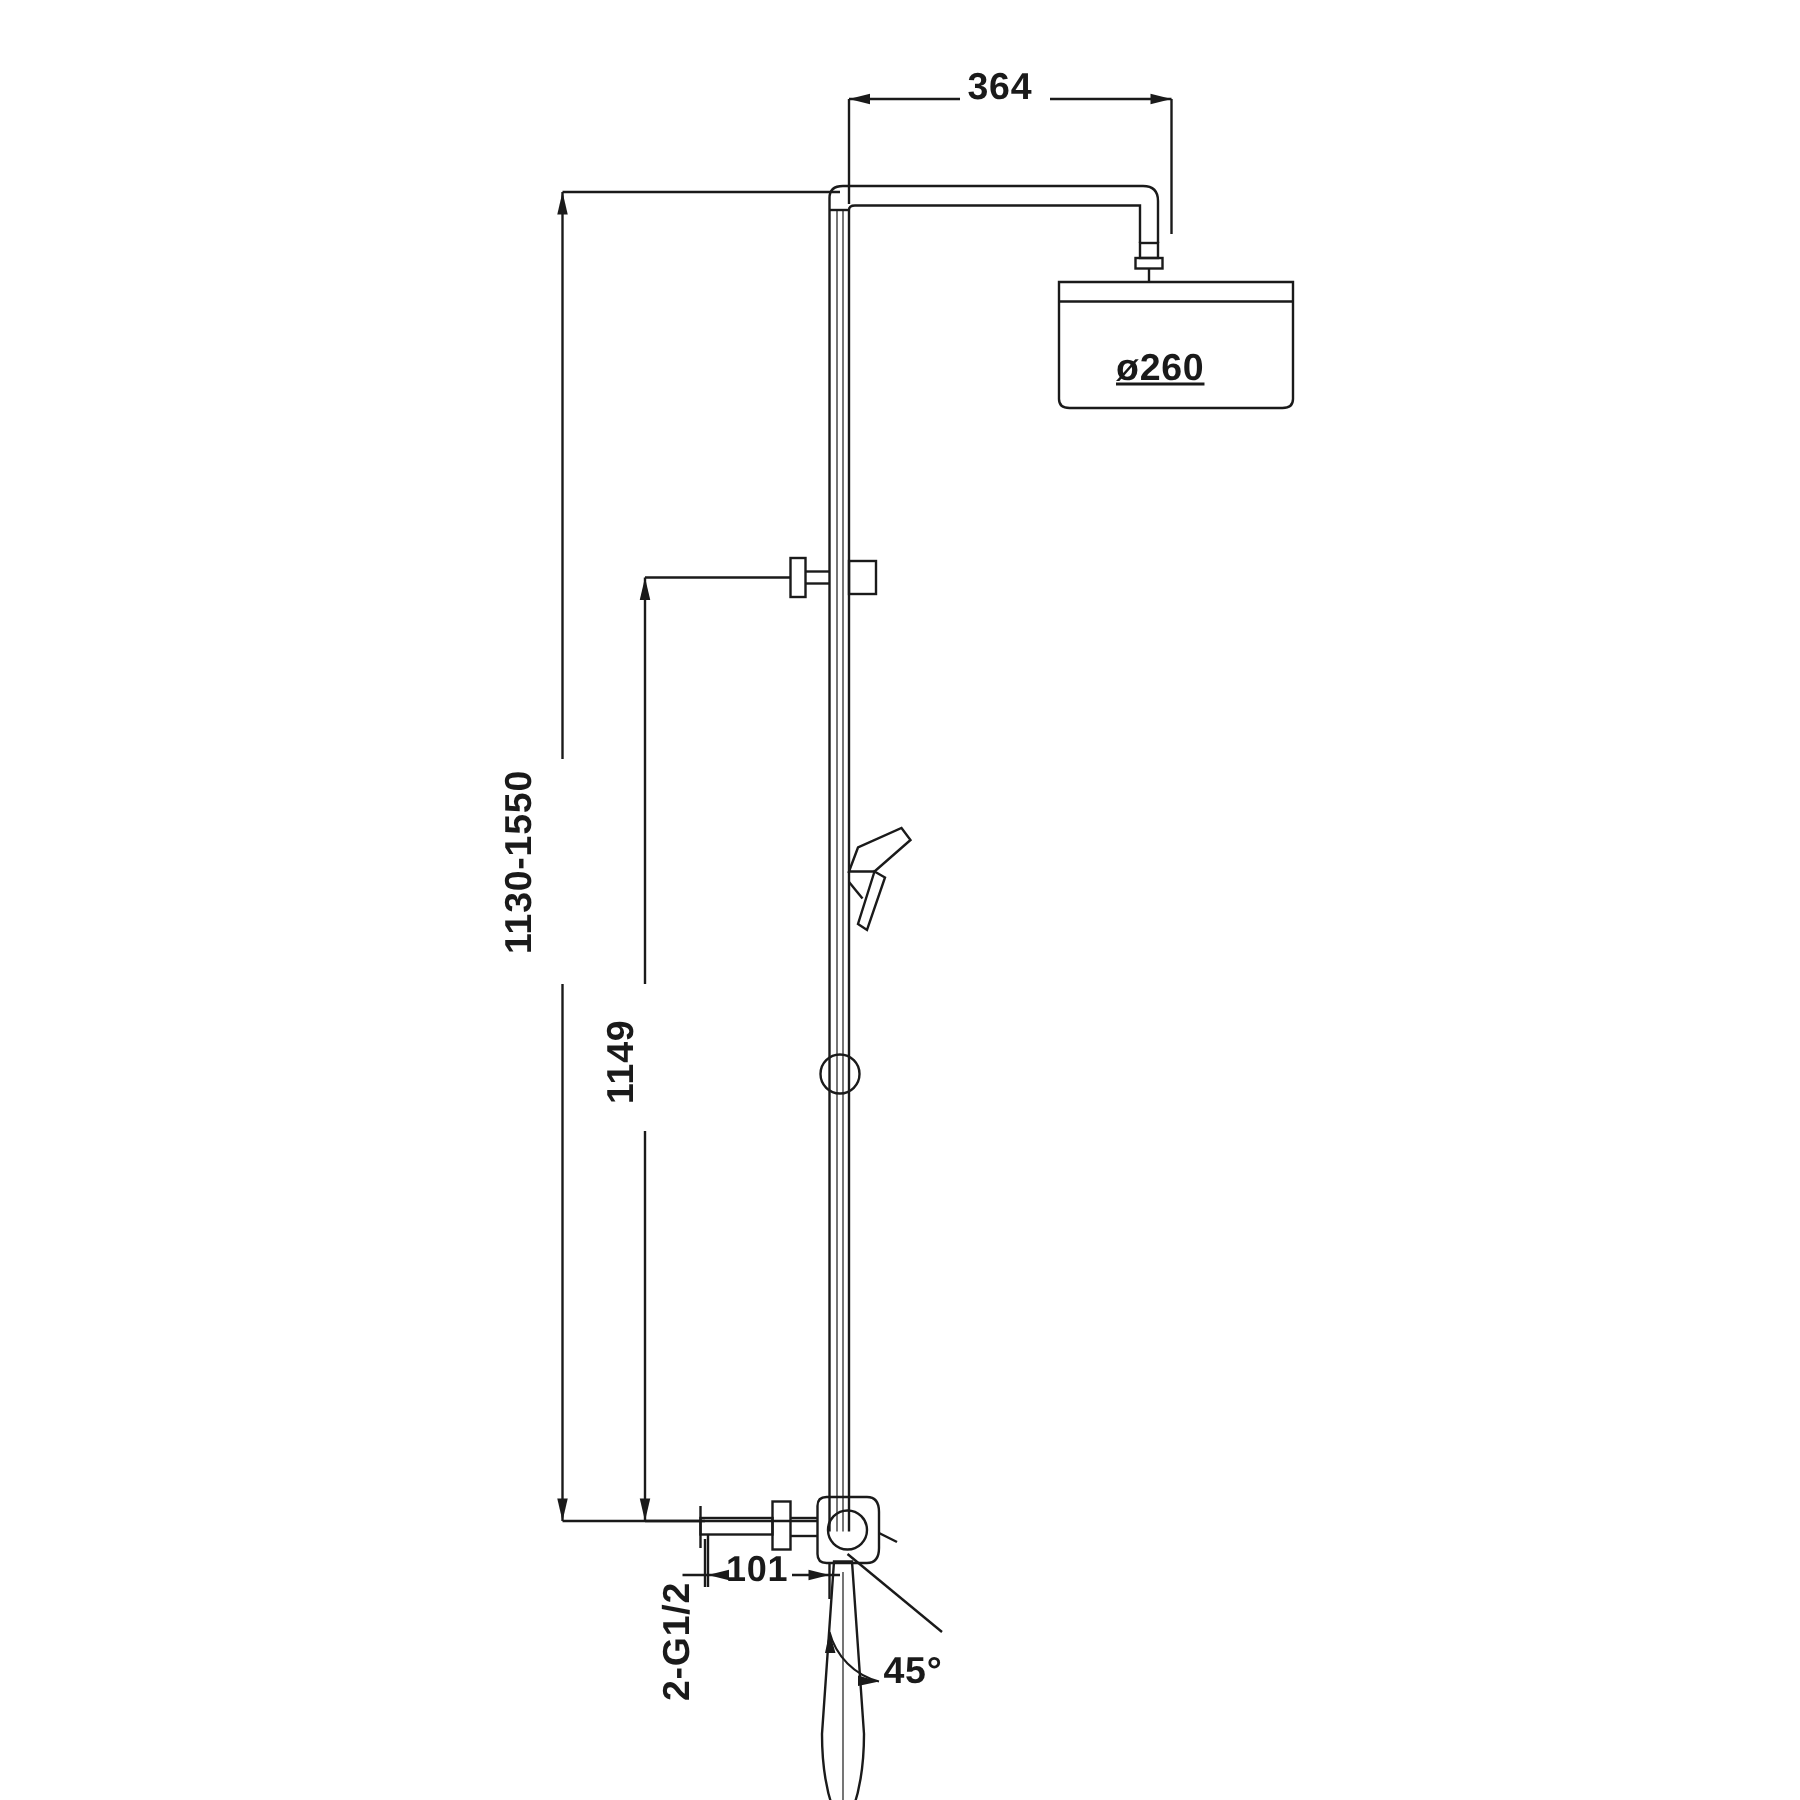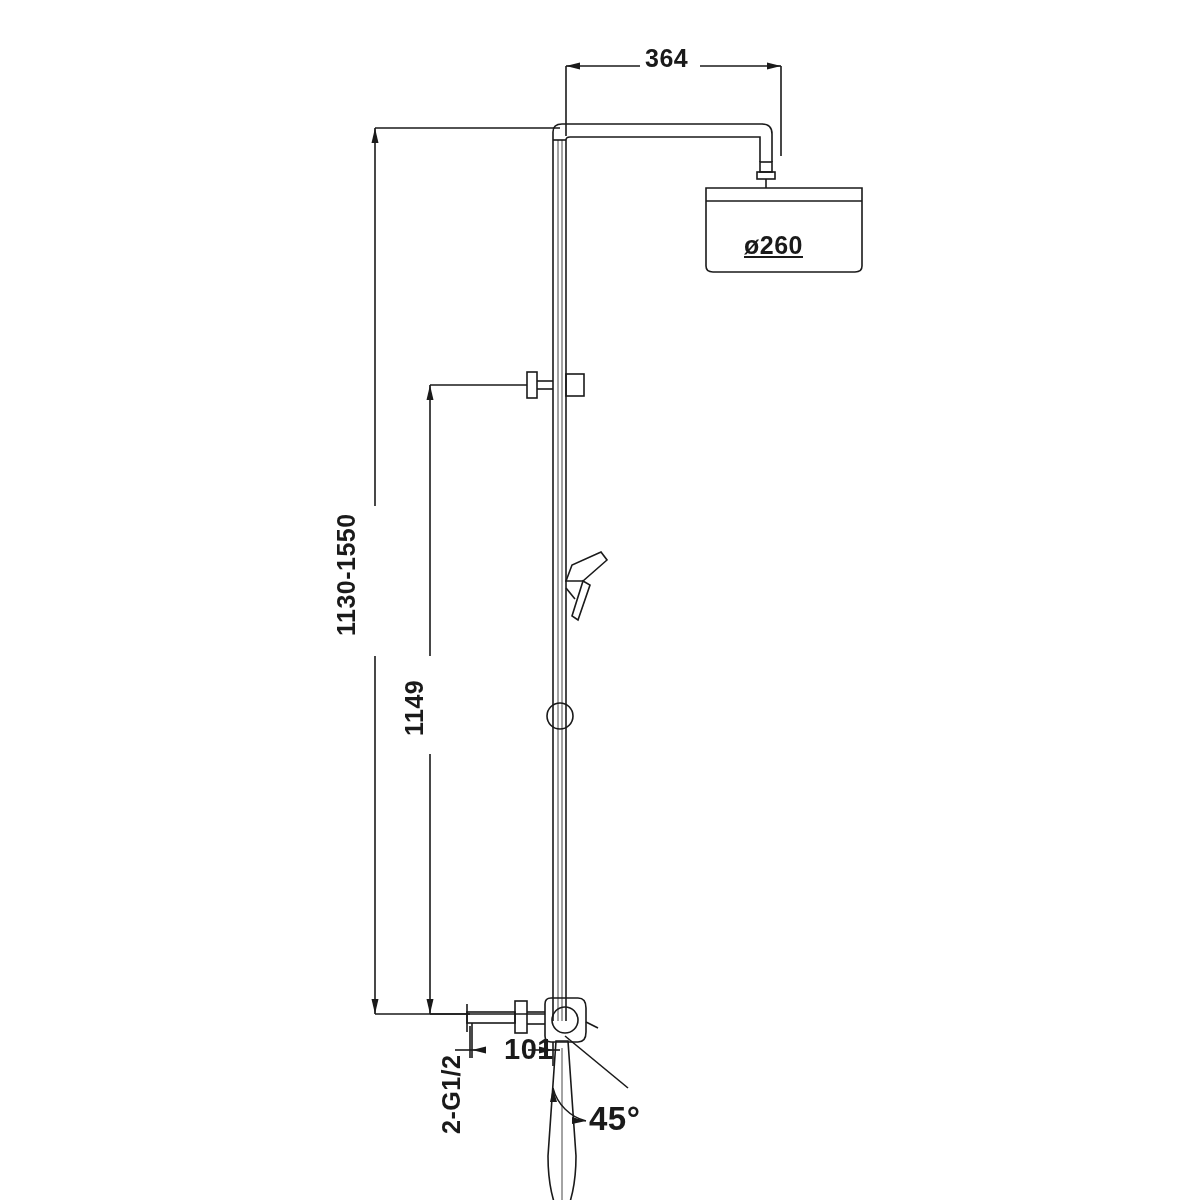--- a/index.html
+++ b/index.html
@@ -32,23 +32,23 @@
     letter-spacing: 0.5px;
   }
   .vert {
     transform-origin: left top;
     transform: rotate(-90deg);
   }
   .lbl-364 { left: 645px; top: 8px; font-size: 25px; }
   .lbl-260 { left: 744px; top: 195px; font-size: 25px; text-decoration: underline; }
   .lbl-1130 { left: 332px; top: 600px; font-size: 25px; }
   .lbl-1149 { left: 400px; top: 700px; font-size: 25px; }
-  .lbl-101 { left: 504px; top: 997px; font-size: 29px; }
+  .lbl-101 { left: 484px; top: 997px; font-size: 24px; }
   .lbl-g12 { left: 437px; top: 1098px; font-size: 25px; }
-  .lbl-45 { left: 589px; top: 1064px; font-size: 33px; }
+  .lbl-45 { left: 589px; top: 1064px; font-size: 25px; }
 </style>
 </head>
 <body>
 
 <div id="page">
 
   <svg id="drawing" viewBox="0 0 1200 1200">
     <g stroke="#1a1a1a" fill="none" stroke-width="1.6" stroke-linecap="butt">
 
       <g>

